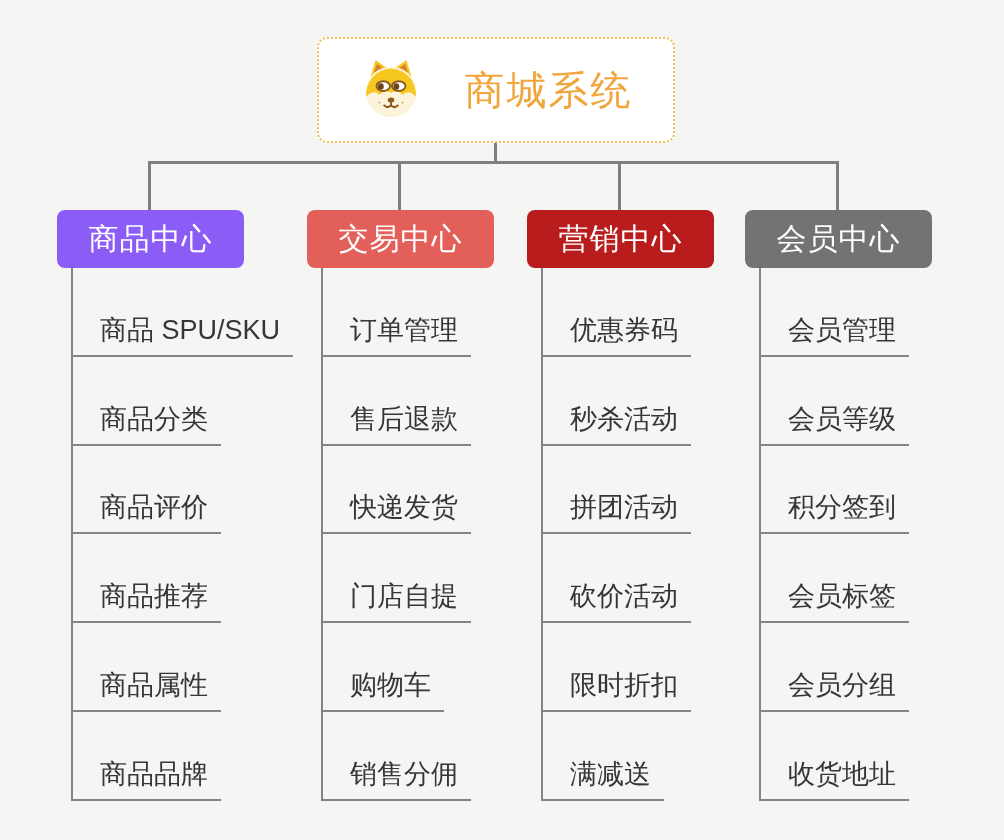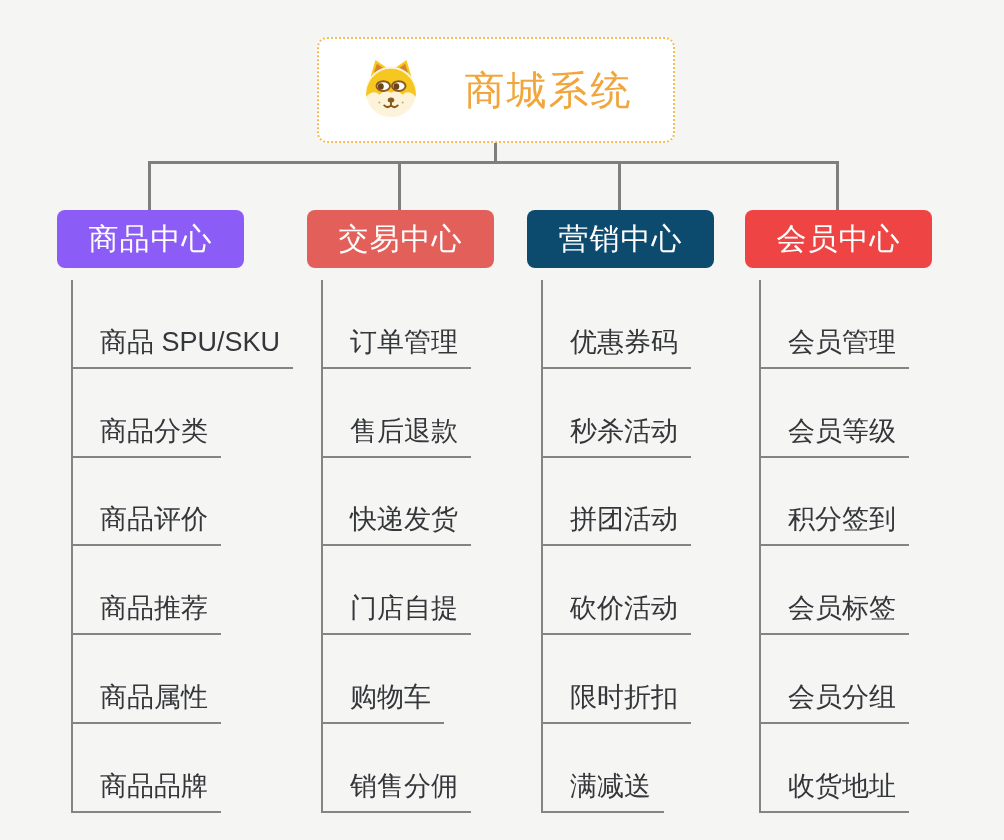--- a/index.html
+++ b/index.html
@@ -21,21 +21,21 @@
   }
   .root-title{font-size:40px;color:#f0a63c;letter-spacing:2px;margin-left:29px;}
   
   .branch-header{
     position:absolute;top:210px;width:187px;height:58px;border-radius:8px;
     display:flex;align-items:center;justify-content:center;
     color:#ffffff;font-size:30px;letter-spacing:1px;
   }
   .bh1{left:57px;} .bh2{left:307px;} .bh3{left:527px;} .bh4{left:745px;}
   
-  .col{position:absolute;top:280px;width:270px;}
+  .col{position:absolute;top:268px;width:270px;}
   .col1{left:71px;} .col2{left:321px;} .col3{left:541px;} .col4{left:759px;}
   .col-line{position:absolute;left:0;top:0;width:2px;height:531px;background:#848484;}
   .item{height:88.8px;display:flex;align-items:flex-end;}
   .item:first-child{height:87px;}
   .item span{
     display:inline-block;font-size:27px;color:#35363a;line-height:1.15;
     padding:0 13px 9px 29px;border-bottom:2px solid #848484;white-space:nowrap;
   }
 </style>
 </head>
@@ -72,24 +72,24 @@
     </span>
     <span class="root-title">商城系统</span>
   </div>
 
   <div class="branch-header bh1" style="background-color: #8b5cf6;">
     <span>商品中心</span>
   </div>
   <div class="branch-header bh2" style="background-color: rgb(227, 96, 90); border-radius: 8px;">
     <span>交易中心</span>
   </div>
-  <div class="branch-header bh3" style="background-color: #0c4a6e;">
+  <div class="branch-header bh3" style="background-color: #b91c1c;">
     <span>营销中心</span>
   </div>
-  <div class="branch-header bh4" style="background-color: #ef4444;">
+  <div class="branch-header bh4" style="background-color: #737373;">
     <span>会员中心</span>
   </div>
 
   <div class="col col1">
     <div class="col-line"></div>
     <div class="item">
         <span>商品 SPU/SKU</span>
       </div>
     <div class="item">
         <span>商品分类</span>

